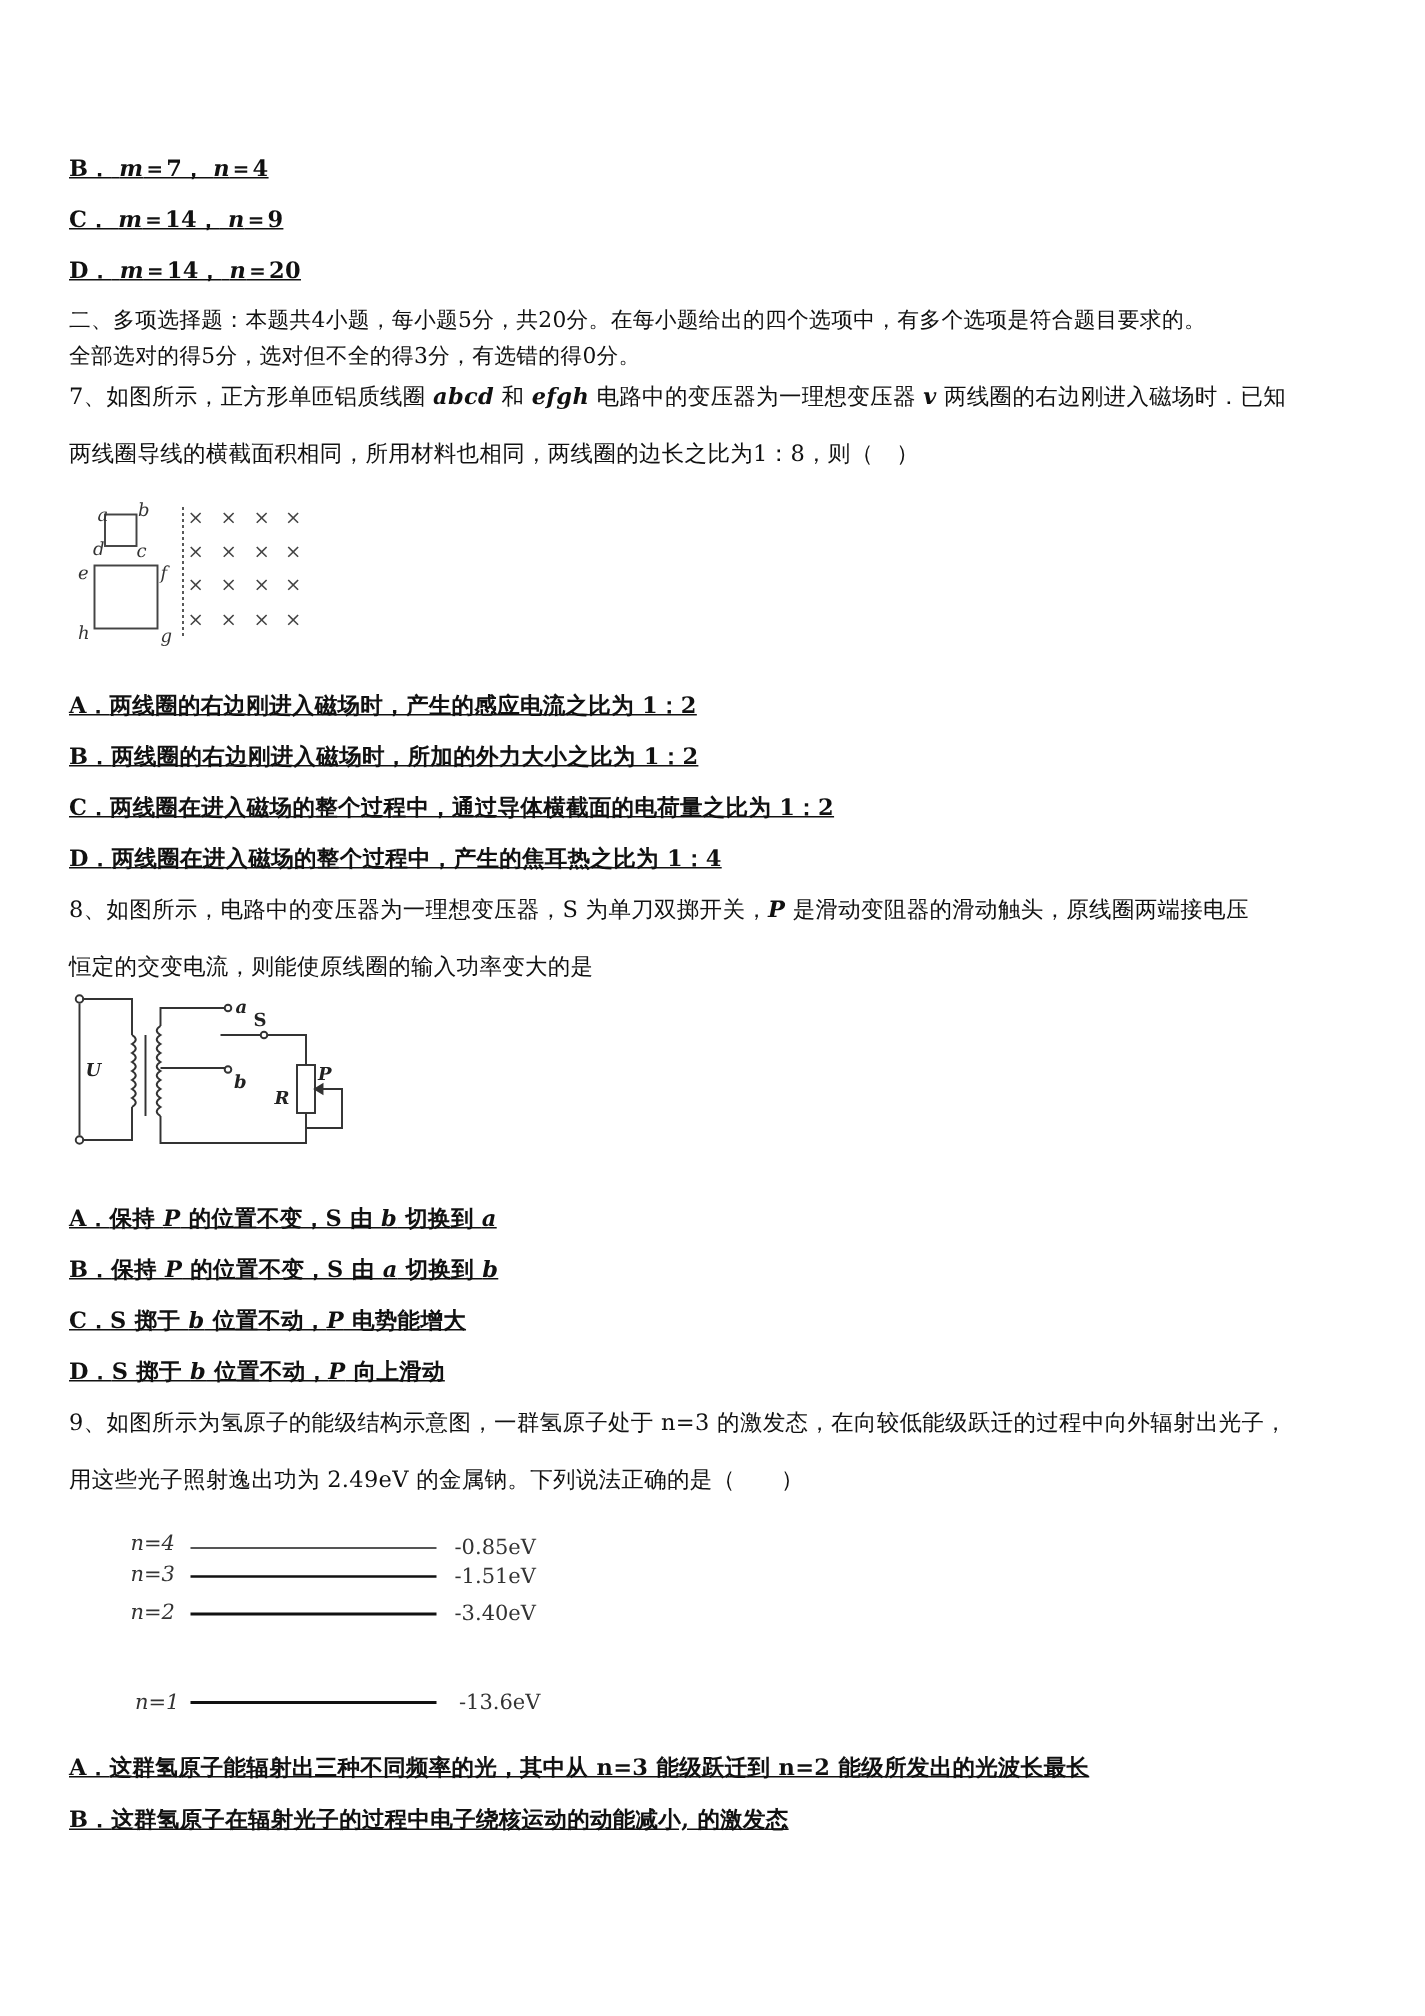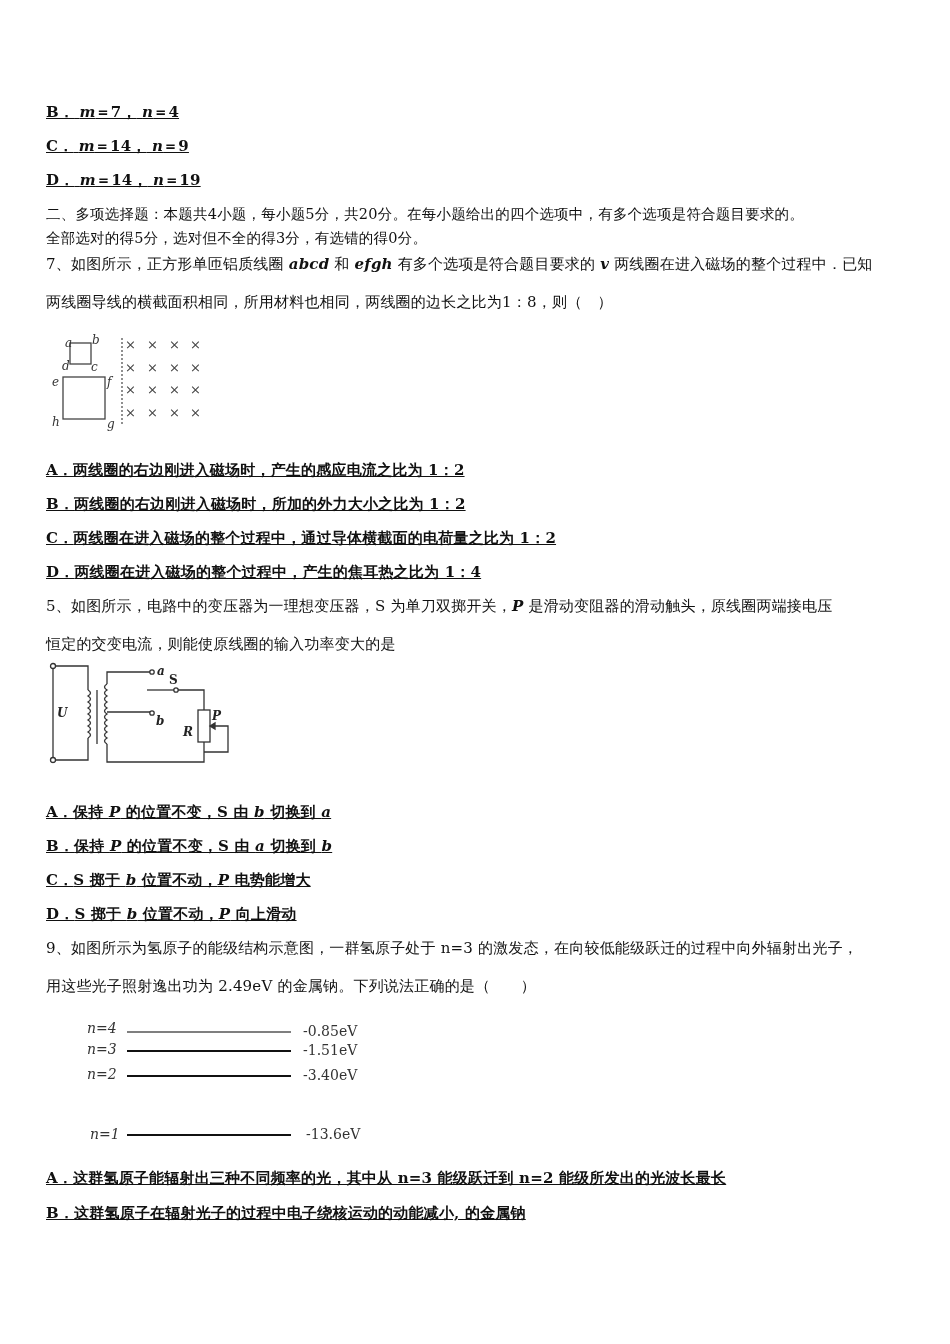--- a/index.html
+++ b/index.html
@@ -27,28 +27,28 @@
   <span class="it">n</span><span>＝4</span>
 </div>
 <div class="line bold" style="top:136px">
   <span>C．</span>
   <span class="it">m</span><span>＝14，</span>
   <span class="it">n</span><span>＝9</span>
 </div>
 <div class="line bold" style="top:170px">
   <span>D．</span>
   <span class="it">m</span><span>＝14，</span>
-  <span class="it">n</span><span>＝19</span>
+  <span class="it">n</span><span>＝20</span>
 </div>
 
 <div class="line sect" style="top:204px">二、多项选择题：本题共4小题，每小题5分，共20分。在每小题给出的四个选项中，有多个选项是符合题目要求的。</div>
 <div class="line sect" style="top:228px">全部选对的得5分，选对但不全的得3分，有选错的得0分。</div>
 
 <div class="line" style="top:254px">
-  <span>7、如图所示，正方形单匝铝质线圈 </span><span class="it">abcd</span><span> 和 </span><span class="it">efgh</span><span> 有多个选项是符合题目要求的 </span><span class="it">v</span><span> 两线圈在进入磁场的整个过程中．已知</span>
+  <span>7、如图所示，正方形单匝铝质线圈 </span><span class="it">abcd</span><span> 和 </span><span class="it">efgh</span><span> 电路中的变压器为一理想变压器 </span><span class="it">v</span><span> 两线圈的右边刚进入磁场时．已知</span>
 </div>
 <div class="line" style="top:292px">两线圈导线的横截面积相同，所用材料也相同，两线圈的边长之比为1：8，则（　）</div>
 
 <div class="fig" style="left:46px; top:326px;">
   <svg width="160" height="110" viewBox="0 0 160 110" font-family="DejaVu Serif, serif" font-style="italic" font-size="12" fill="#333">
     <rect x="24" y="17" width="21" height="21" fill="none" stroke="#444" stroke-width="1.3"></rect>
     <rect x="17" y="51" width="42" height="42" fill="none" stroke="#444" stroke-width="1.3"></rect>
     <line x1="76" y1="12" x2="76" y2="100" stroke="#555" stroke-width="1.3" stroke-dasharray="2,2"></line>
     <text x="19" y="21">a</text>
     <text x="46" y="18">b</text>
@@ -78,21 +78,21 @@
     </g>
   </svg>
 </div>
 
 <div class="line bold" style="top:460px"><span>A．</span><span>两线圈的右边刚进入磁场时，产生的感应电流之比为 1：2</span></div>
 <div class="line bold" style="top:494px"><span>B．</span><span>两线圈的右边刚进入磁场时，所加的外力大小之比为 1：2</span></div>
 <div class="line bold" style="top:528px"><span>C．</span><span>两线圈在进入磁场的整个过程中，通过导体横截面的电荷量之比为 1：2</span></div>
 <div class="line bold" style="top:562px"><span>D．</span><span>两线圈在进入磁场的整个过程中，产生的焦耳热之比为 1：4</span></div>
 
 <div class="line" style="top:596px">
-  <span>5、如图所示，电路中的变压器为一理想变压器，S 为单刀双掷开关，</span><span class="it">P</span><span> 是滑动变阻器的滑动触头，原线圈两端接电压</span>
+  <span>8、如图所示，电路中的变压器为一理想变压器，S 为单刀双掷开关，</span><span class="it">P</span><span> 是滑动变阻器的滑动触头，原线圈两端接电压</span>
 </div>
 <div class="line" style="top:634px">恒定的交变电流，则能使原线圈的输入功率变大的是</div>
 
 <div class="fig" style="left:44px; top:662px;">
   <svg width="190" height="106" viewBox="0 0 190 106" font-family="DejaVu Serif, serif" font-weight="bold" font-style="italic" font-size="12" fill="#222">
     <g stroke="#333" stroke-width="1.3" fill="none">
       <circle cx="9" cy="4" r="2.5"></circle>
       <circle cx="9" cy="98" r="2.5"></circle>
       <line x1="9" y1="7" x2="9" y2="95"></line>
       <polyline points="11,4 44,4 44,28"></polyline>
@@ -141,13 +141,13 @@
     <text x="2" y="63" font-style="italic">n=2</text>
     <text x="5" y="123" font-style="italic">n=1</text>
     <text x="218" y="20">-0.85eV</text>
     <text x="218" y="39">-1.51eV</text>
     <text x="218" y="64">-3.40eV</text>
     <text x="221" y="123">-13.6eV</text>
   </svg>
 </div>
 
 <div class="line bold" style="top:1168px"><span>A．</span><span>这群氢原子能辐射出三种不同频率的光，其中从 n=3 能级跃迁到 n=2 能级所发出的光波长最长</span></div>
-<div class="line bold" style="top:1203px"><span>B．</span><span>这群氢原子在辐射光子的过程中电子绕核运动的动能减小, 的金属钠</span></div>
+<div class="line bold" style="top:1203px"><span>B．</span><span>这群氢原子在辐射光子的过程中电子绕核运动的动能减小, 的激发态</span></div>
 
 </body></html>

